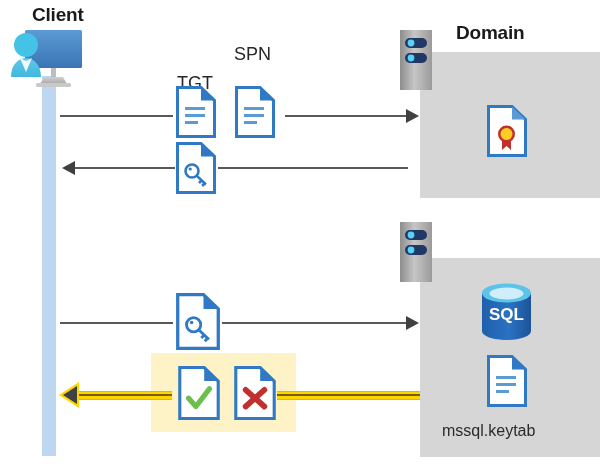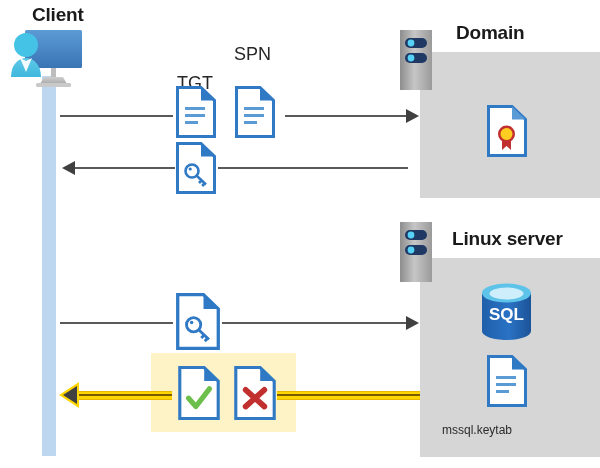--- a/index.html
+++ b/index.html
@@ -19,21 +19,21 @@
   .title-bold{
     font-weight:bold;
     color:#1a1a1a;
     font-size:19px;
     line-height:23px;
     letter-spacing:-0.2px;
     white-space:nowrap;
   }
   .label-plain{
     color:#2b2b2b;
-    font-size:12px;
+    font-size:16px;
     line-height:21px;
     white-space:nowrap;
   }
   .doc-tag{
     color:#262626;
     font-size:18px;
     line-height:20px;
     white-space:nowrap;
   }
 
@@ -97,21 +97,20 @@
   <div class="abs gray-panel" style="left:420px;top:52px;width:180px;height:146px;"></div>
 
   <div class="abs gray-panel" style="left:420px;top:258px;width:180px;height:199px;"></div>
 
   <div class="abs lifeline" style="left:42px;top:76px;width:14px;height:380px;"></div>
 
   <div class="abs title-bold" style="left:32px;top:3px;">Client</div>
 
   <div class="abs title-bold" style="left:456px;top:21px;">Domain</div>
 
-  <div class="abs title-bold" style="left:452px;top:227px;">Linux server</div>
 
   <div class="abs" style="left:6px;top:22px;width:86px;height:72px;">
     <svg class="icon" width="86" height="72" viewBox="0 0 86 72">
       <defs>
         <linearGradient id="gMon" x1="0" y1="0" x2="0" y2="1">
           <stop offset="0" stop-color="#5b9bd5"></stop>
           <stop offset="1" stop-color="#3a74b5"></stop>
         </linearGradient>
         <linearGradient id="gBody" x1="0" y1="0" x2="0" y2="1">
           <stop offset="0" stop-color="#5ec8e8"></stop>

